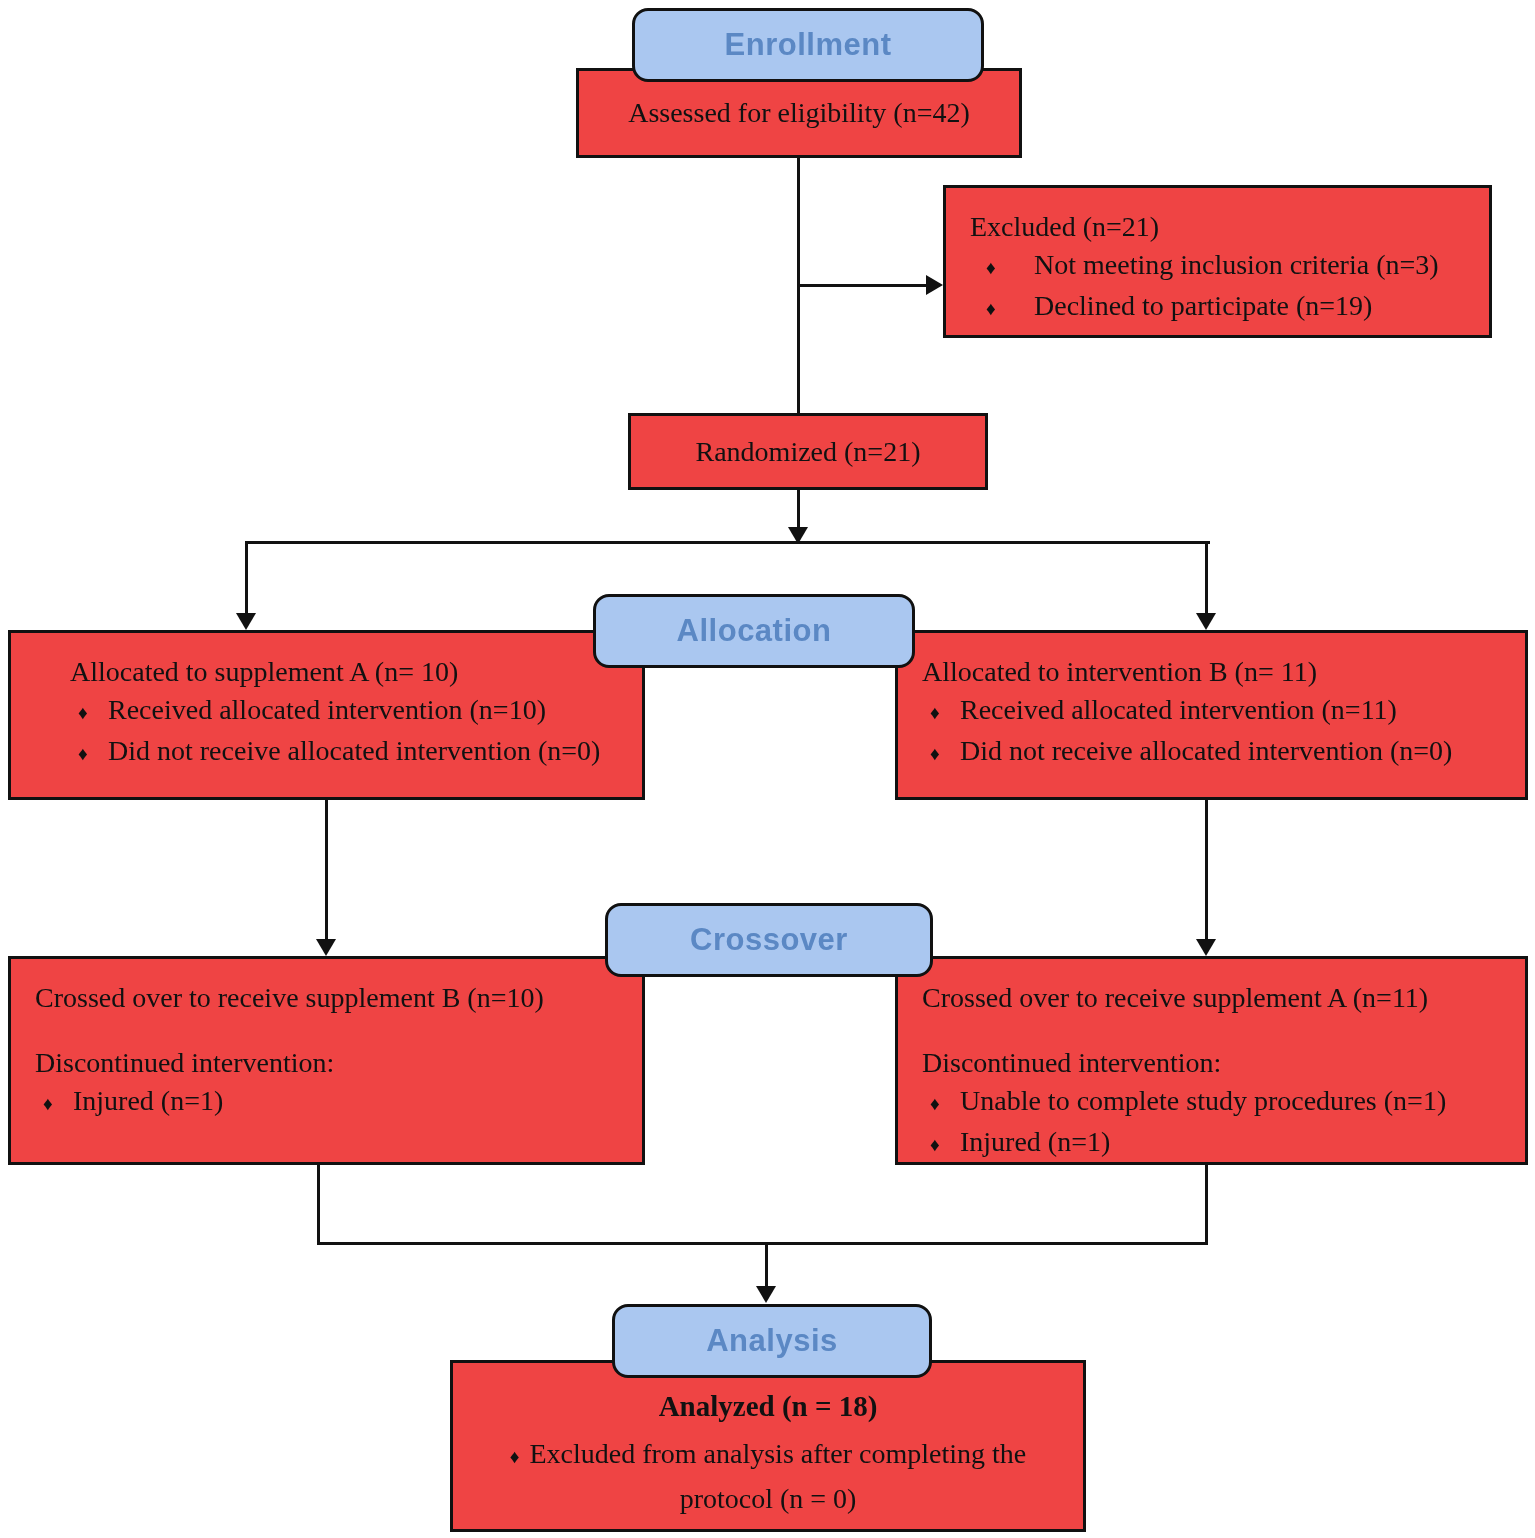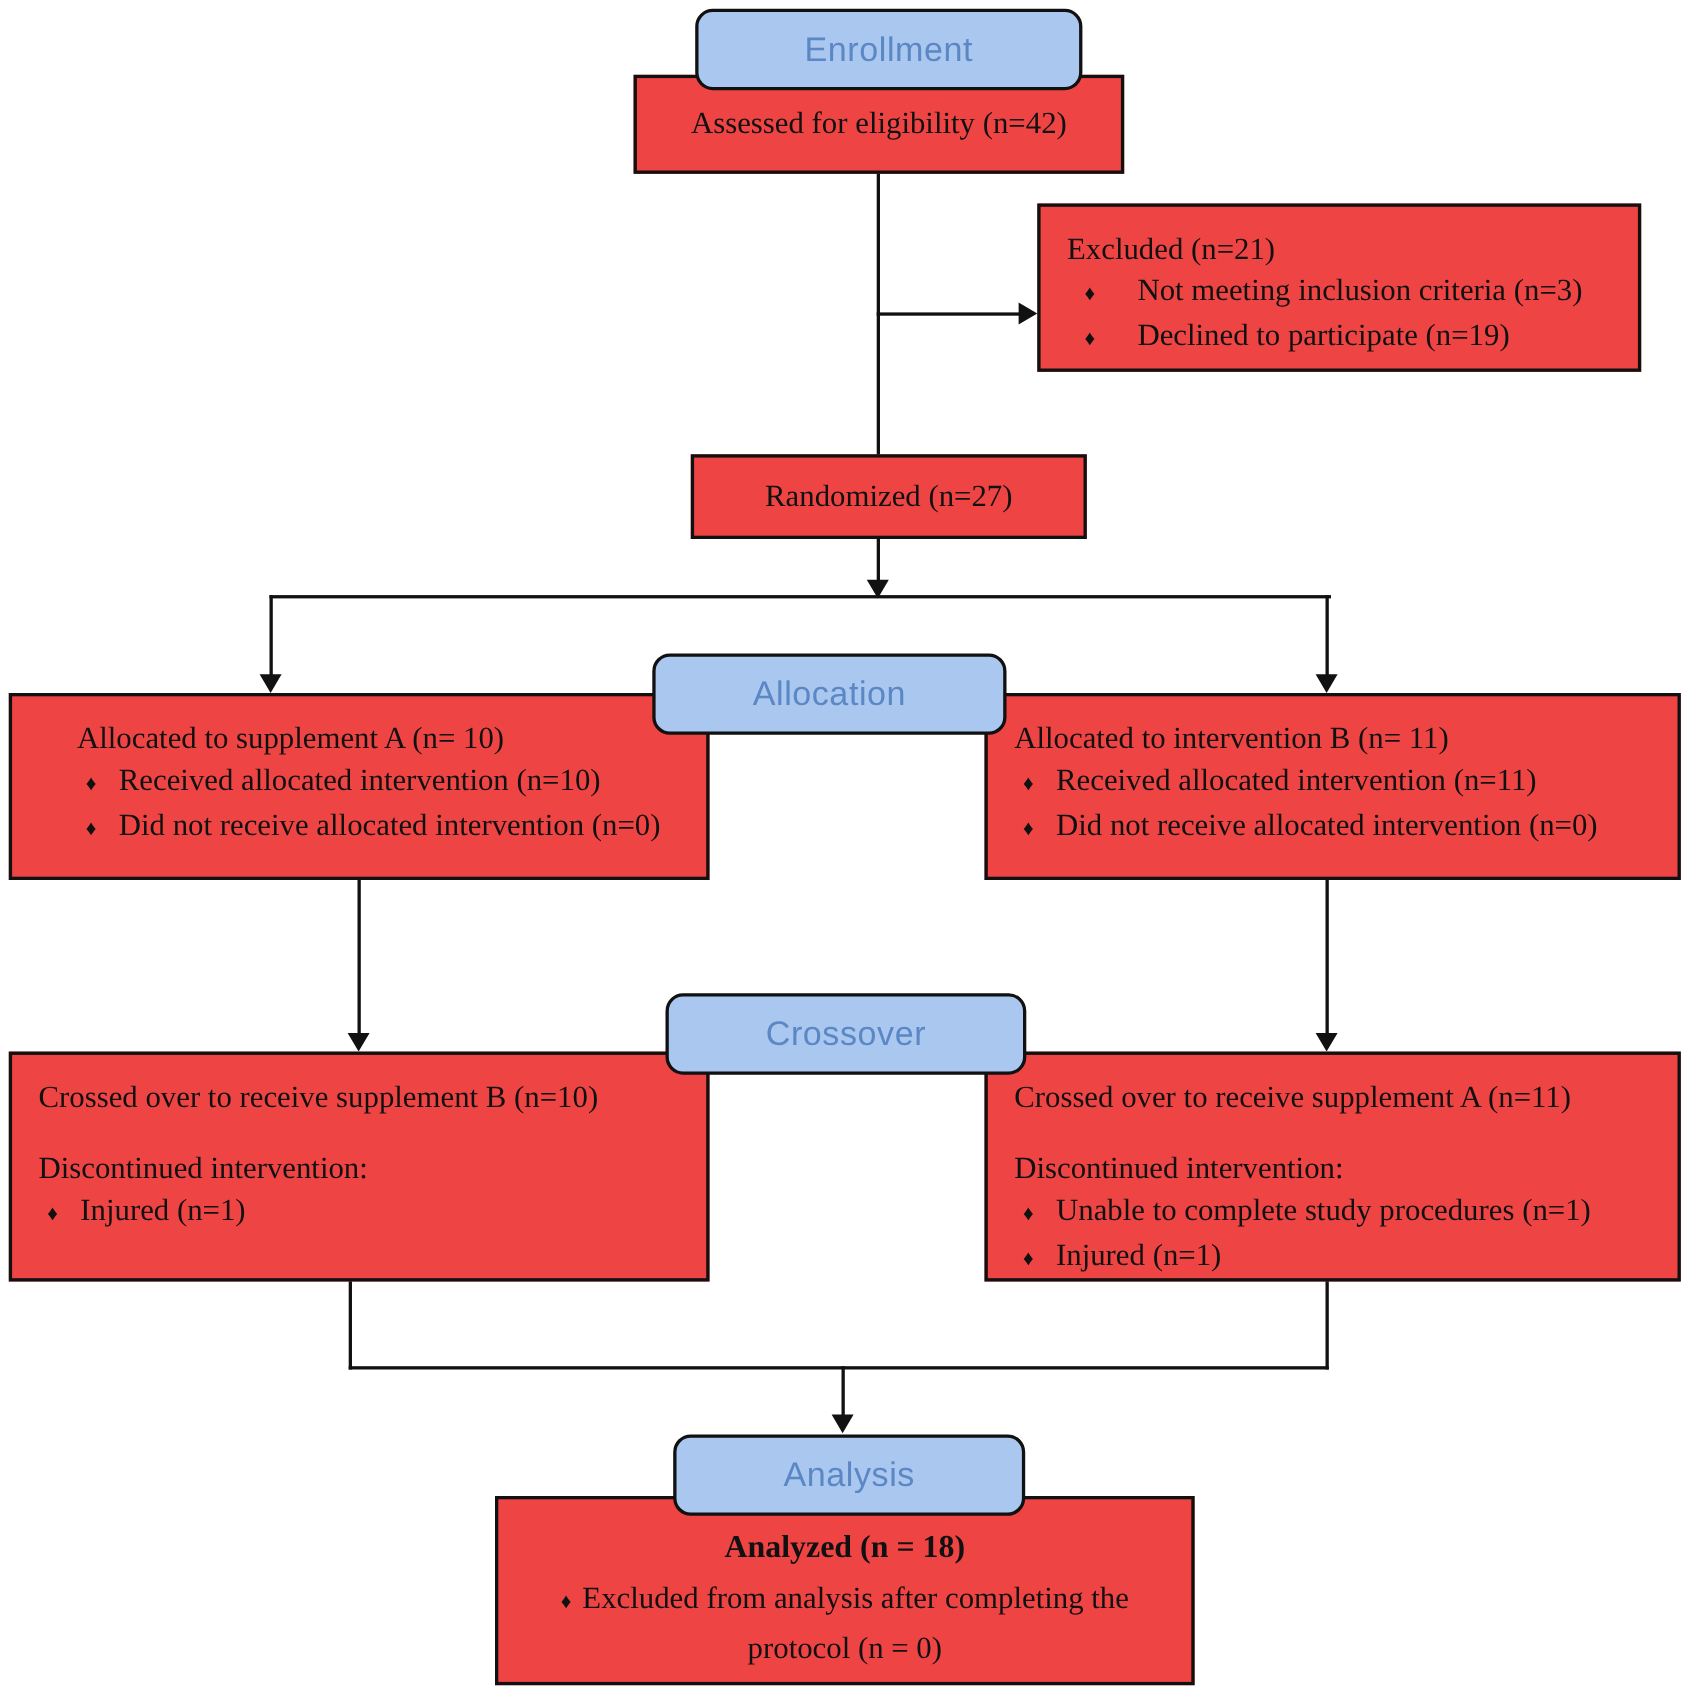--- a/index.html
+++ b/index.html
@@ -6,21 +6,21 @@
   body{font-family:"Liberation Sans","DejaVu Sans",sans-serif;}
   #canvas{
     position:relative;width:1535px;height:1538px;background:#ffffff;overflow:hidden;
     --header-fill:#aac7f0;--header-text:#5b88c4;--line-color:#111111;--box-border:#111111;
     color:#111;
   }
   
   .hdr{
     position:absolute;background:var(--header-fill);border:3px solid var(--box-border);
     border-radius:16px;display:flex;align-items:center;justify-content:center;
-    font-weight:normal;font-size:31px;color:var(--header-text);z-index:3;letter-spacing:.5px;
+    font-weight:bold;font-size:31px;color:var(--header-text);z-index:3;letter-spacing:.5px;
   }
   
   .box{
     position:absolute;background:#ef4444;border:3px solid var(--box-border);
     z-index:2;font-size:28px;line-height:38px;box-sizing:border-box;font-family:Liberation Serif, serif;
   }
   .box.center{display:flex;align-items:center;justify-content:center;text-align:center;}
   .pad{padding:20px 20px 0 24px;}
   .bullet{display:flex;align-items:baseline;}
   .bullet .mark{flex:0 0 30px;padding-left:8px;font-size:19px;}
@@ -90,21 +90,21 @@
         <span>Not meeting inclusion criteria (n=3)</span>
       </div>
       <div class="bullet wide">
         <span class="mark">♦</span>
         <span>Declined to participate (n=19)</span>
       </div>
     </div>
   </div>
 
   <div class="box center" style="left:628px;top:413px;width:360px;height:77px;">
-    <span>Randomized (n=27)</span>
+    <span>Randomized (n=21)</span>
   </div>
 
   <div class="box" style="left:8px;top:630px;width:637px;height:170px;padding-left:35px;">
     <div class="pad">
       <div>Allocated to supplement A (n= 10)</div>
       <div class="bullet">
         <span class="mark">♦</span>
         <span>Received allocated intervention (n=10)</span>
       </div>
       <div class="bullet">

